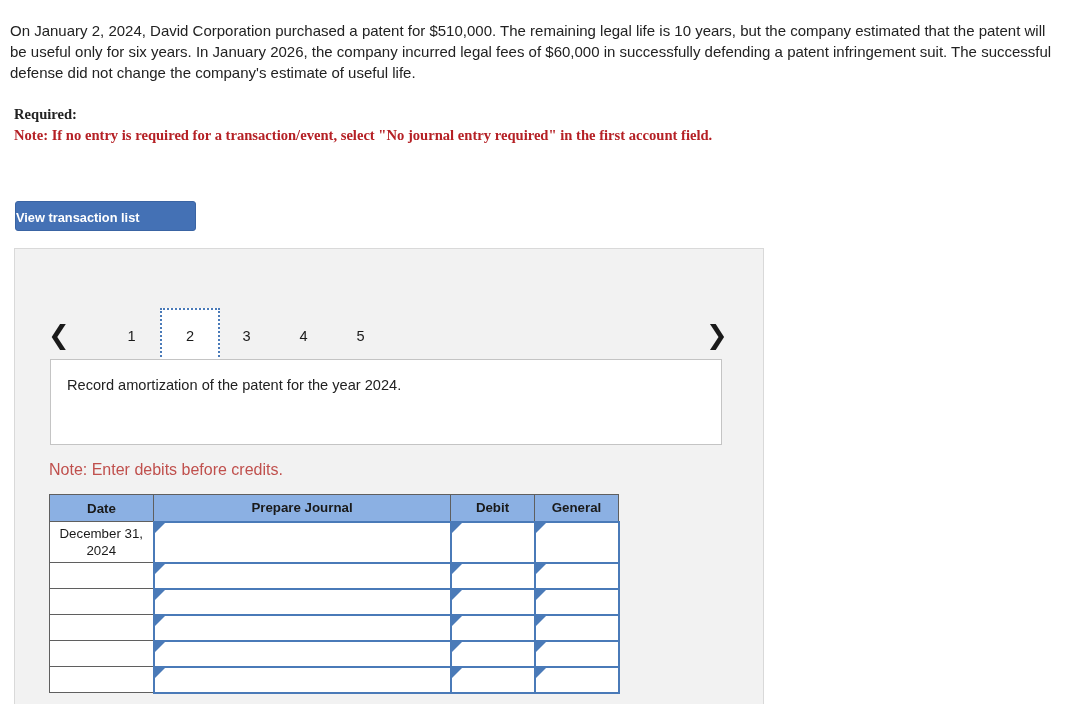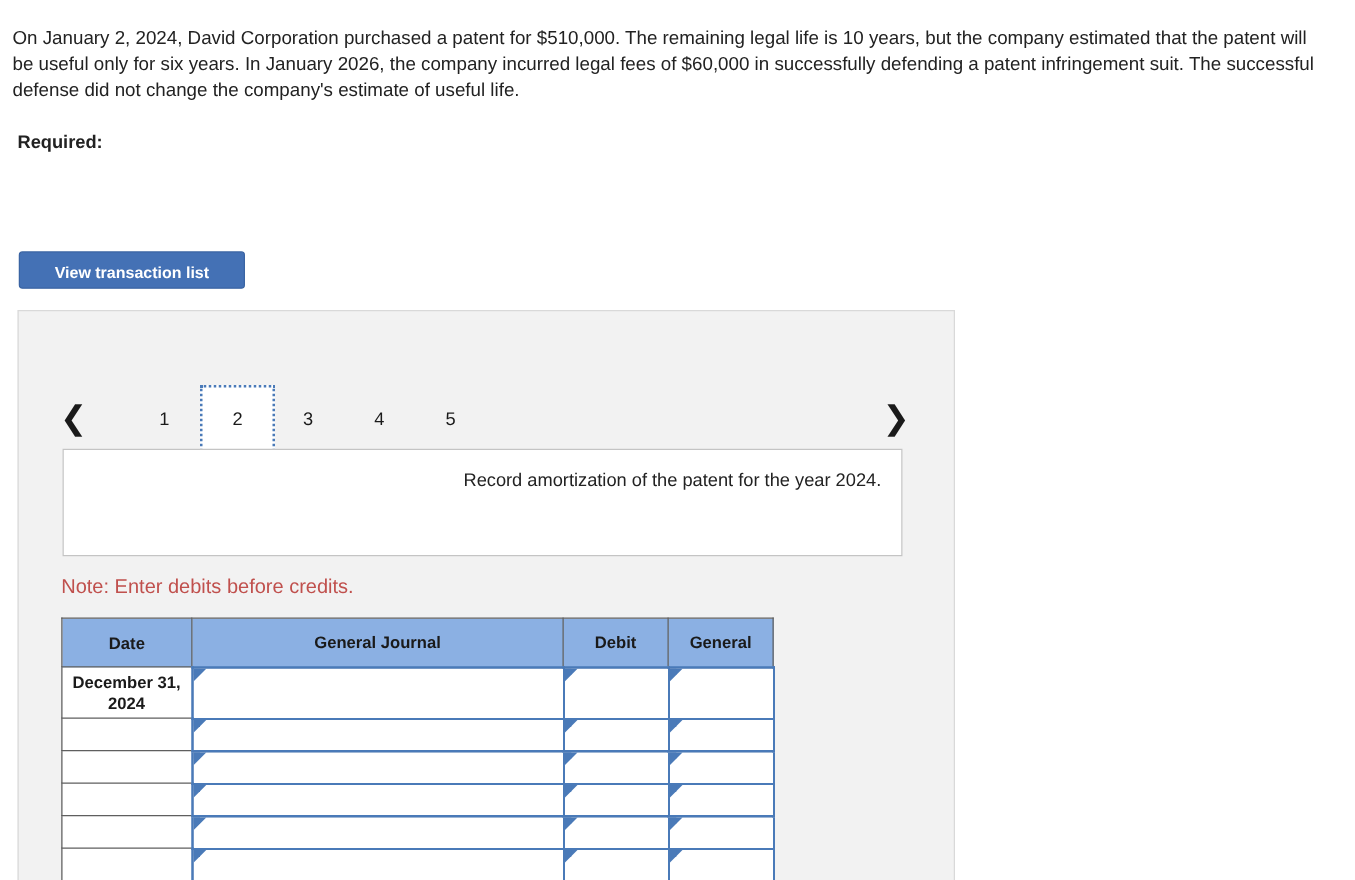--- a/index.html
+++ b/index.html
@@ -25,20 +25,21 @@
   }
 
   .required-block {
     position: absolute;
     left: 14px;
     top: 104px;
     width: 1000px;
     font-size: 14.6px;
     line-height: 20.5px;
     color: #222222;
+    font-family: Liberation Serif, serif;
   }
   .required-label { font-weight: bold; }
   .required-note {
     font-weight: bold;
     color: #b52025;
   }
 
   
   .view-txn-btn {
     position: absolute;
@@ -49,21 +50,21 @@
     background: #4471b5;
     border: 1px solid #3a64a3;
     border-radius: 3px;
     color: #ffffff;
     font-size: 12.8px;
     font-weight: bold;
     font-family: "Liberation Sans", sans-serif;
     cursor: pointer;
     padding: 0;
     line-height: 31px;
-    text-align: center;
+    text-align: left;
   }
 
   
   .worksheet-panel {
     position: absolute;
     left: 14px;
     top: 248px;
     width: 750px;
     height: 470px;
     background: #f2f2f2;
@@ -130,21 +131,20 @@
     position: absolute;
     left: 35px;
     top: 110px;
     width: 672px;
     height: 86px;
     background: #ffffff;
     border: 1px solid #c4c4c4;
     font-size: 14.6px;
     color: #222222;
     padding: 17px 16px;
-    text-align: right;
   }
 
   .debits-note {
     position: absolute;
     left: 34px;
     top: 212px;
     font-size: 16px;
     color: #c0504d;
   }
 
@@ -155,34 +155,33 @@
     top: 245px;
     border-collapse: collapse;
     table-layout: fixed;
   }
   .journal-table th {
     background: #8bb0e3;
     border: 1px solid #5f5f5f;
     font-size: 13.3px;
     font-weight: bold;
     color: #1a1a1a;
-    height: 39px;
+    height: 27px;
     padding: 0;
     text-align: center;
   }
   .col-date   { width: 104px; }
   .col-gj     { width: 297px; }
   .col-debit  { width: 84px;  }
   .col-credit { width: 84px;  }
 
   .journal-table td {
     padding: 0;
     border: 1px solid #5f5f5f;
     vertical-align: top;
-    font-weight: bold;
   }
   .journal-table td.date-cell {
     background: #ffffff;
     font-size: 13.3px;
     color: #1a1a1a;
     text-align: center;
     padding: 3px 4px;
     line-height: 17px;
   }
   .journal-table tr.row-tall td { height: 40px; }
@@ -213,20 +212,21 @@
     min-height: 1px;
   }
 </style>
 </head>
 <body>
 
 <div class="problem-stmt">On January 2, 2024, David Corporation purchased a patent for $510,000. The remaining legal life is 10 years, but the company estimated that the patent will be useful only for six years. In January 2026, the company incurred legal fees of $60,000 in successfully defending a patent infringement suit. The successful defense did not change the company's estimate of useful life.</div>
 
 <div class="required-block">
   <div class="required-label">Required:</div>
+  <div class="required-note">Note: If no entry is required for a transaction/event, select "No journal entry required" in the first account field.</div>
 </div>
 
 <button class="view-txn-btn">View transaction list</button>
 
 <div class="worksheet-panel">
 
 
   <div class="tabs-row">
     <div class="nav-arrow nav-prev">❮</div>
 
@@ -246,21 +246,21 @@
   <table class="journal-table">
     <colgroup>
       <col class="col-date">
         <col class="col-gj">
         <col class="col-debit">
         <col class="col-credit">
     </colgroup>
     <thead>
       <tr>
         <th>Date</th>
-        <th>General Journal</th>
+        <th>Prepare Journal</th>
         <th>Debit</th>
         <th>General</th>
       </tr>
     </thead>
     <tbody>
 
       <tr class="row-tall">
         <td class="date-cell">December 31, 2024</td>
         <td class="input-cell">
           <span class="corner-tri"></span>

